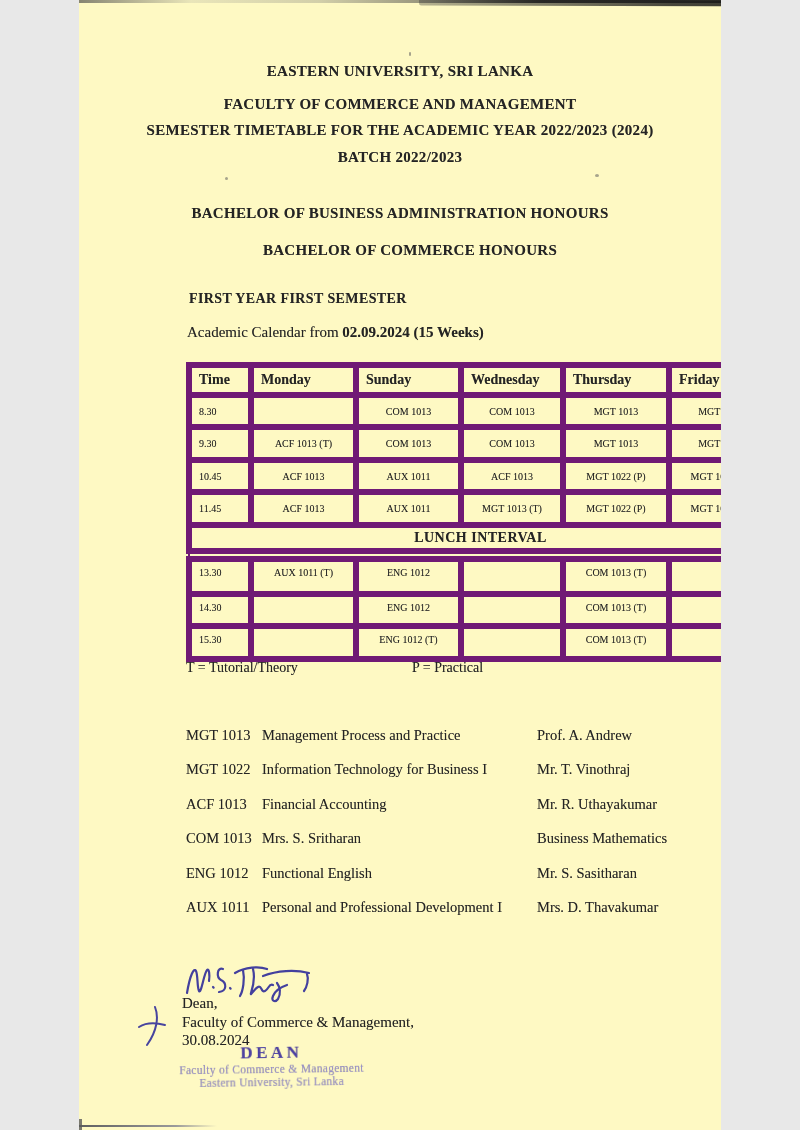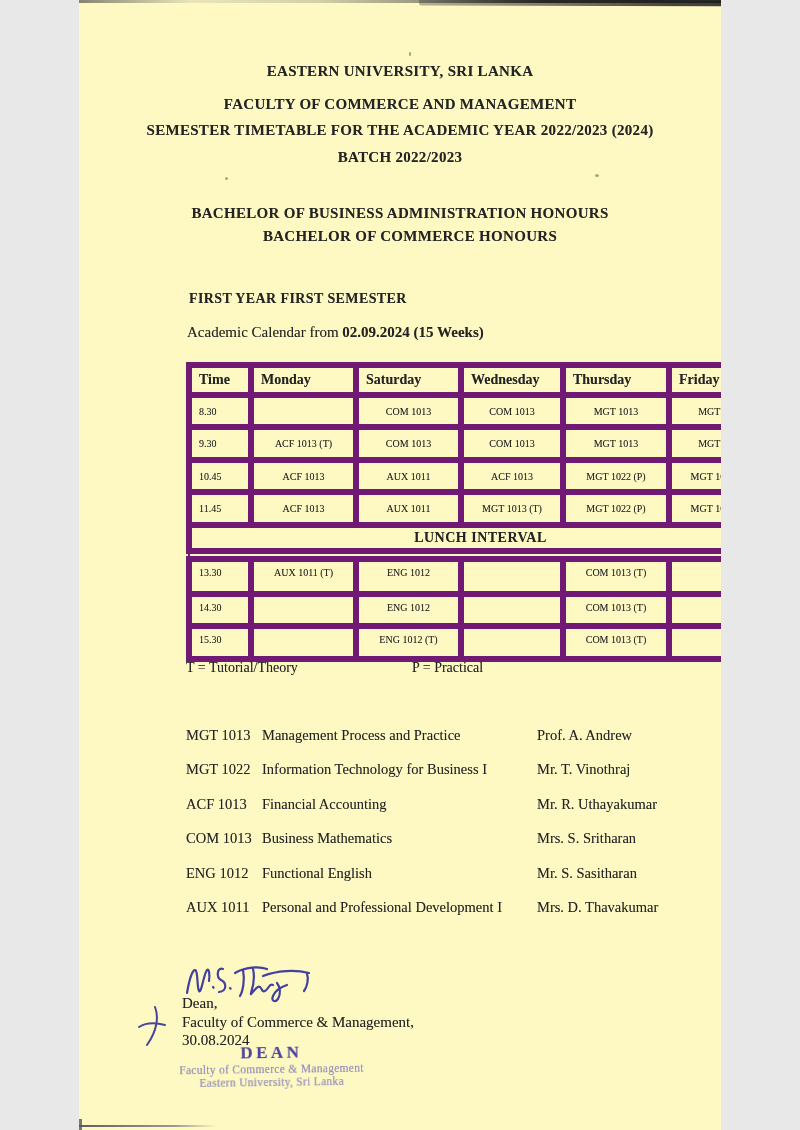--- a/index.html
+++ b/index.html
@@ -81,41 +81,41 @@
   <div class="speck" style="left:516px;top:174px;width:4px;height:3px;"></div>
   <div class="speck" style="left:742px;top:424px;"></div>
   <div class="speck" style="left:750px;top:594px;opacity:.5;"></div>
   <div class="speck" style="left:672px;top:650px;opacity:.6;"></div>
 
   <div class="abs ctr hline" style="top:63px;">EASTERN UNIVERSITY, SRI LANKA</div>
   <div class="abs ctr hline" style="top:96px;">FACULTY OF COMMERCE AND MANAGEMENT</div>
   <div class="abs ctr hline" style="top:122px;">SEMESTER TIMETABLE FOR THE ACADEMIC YEAR 2022/2023 (2024)</div>
   <div class="abs ctr hline" style="top:149px;">BATCH 2022/2023</div>
   <div class="abs ctr hline" style="top:205px;">BACHELOR OF BUSINESS ADMINISTRATION HONOURS</div>
-  <div class="abs ctr hline" style="top:228px;padding-left:20px;">BACHELOR OF COMMERCE HONOURS</div>
+  <div class="abs ctr hline" style="top:242px;padding-left:20px;">BACHELOR OF COMMERCE HONOURS</div>
 
   <div class="abs sem-title">FIRST YEAR FIRST SEMESTER</div>
   <div class="abs calendar">
     <span>Academic Calendar from </span><span class="b">02.09.2024 (15 Weeks)</span>
   </div>
 
   <table class="tt">
     <colgroup>
       <col style="width:62px">
         <col style="width:105px">
         <col style="width:105px">
       <col style="width:102px">
         <col style="width:106px">
         <col style="width:103px">
     </colgroup>
     <tbody>
         <tr class="hrow">
       <td class="hd">Time</td>
       <td class="hd">Monday</td>
-      <td class="hd">Saturday</td>
+      <td class="hd">Sunday</td>
       <td class="hd">Wednesday</td>
       <td class="hd">Thursday</td>
       <td class="hd">Friday</td>
     </tr>
     <tr class="r1">
       <td class="tm">8.30</td>
       <td></td>
       <td>COM 1013</td>
       <td>COM 1013</td>
       <td>MGT 1013</td>
@@ -187,22 +187,22 @@
     <div>MGT 1013</div>
     <div>Management Process and Practice</div>
     <div>Prof. A. Andrew</div>
     <div>MGT 1022</div>
     <div>Information Technology for Business I</div>
     <div>Mr. T. Vinothraj</div>
     <div>ACF 1013</div>
     <div>Financial Accounting</div>
     <div>Mr. R. Uthayakumar</div>
     <div>COM 1013</div>
+    <div>Mrs. S. Sritharan</div>
     <div>Business Mathematics</div>
-    <div>Mrs. S. Sritharan</div>
     <div>ENG 1012</div>
     <div>Functional English</div>
     <div>Mr. S. Sasitharan</div>
     <div>AUX 1011</div>
     <div>Personal and Professional Development I</div>
     <div>Mrs. D. Thavakumar</div>
   </div>
 
   <svg class="abs sig-svg" width="132" height="44" viewBox="0 0 132 44" fill="none">
     <g stroke="currentColor" stroke-width="2.2" stroke-linecap="round" fill="none" opacity="0.92">

